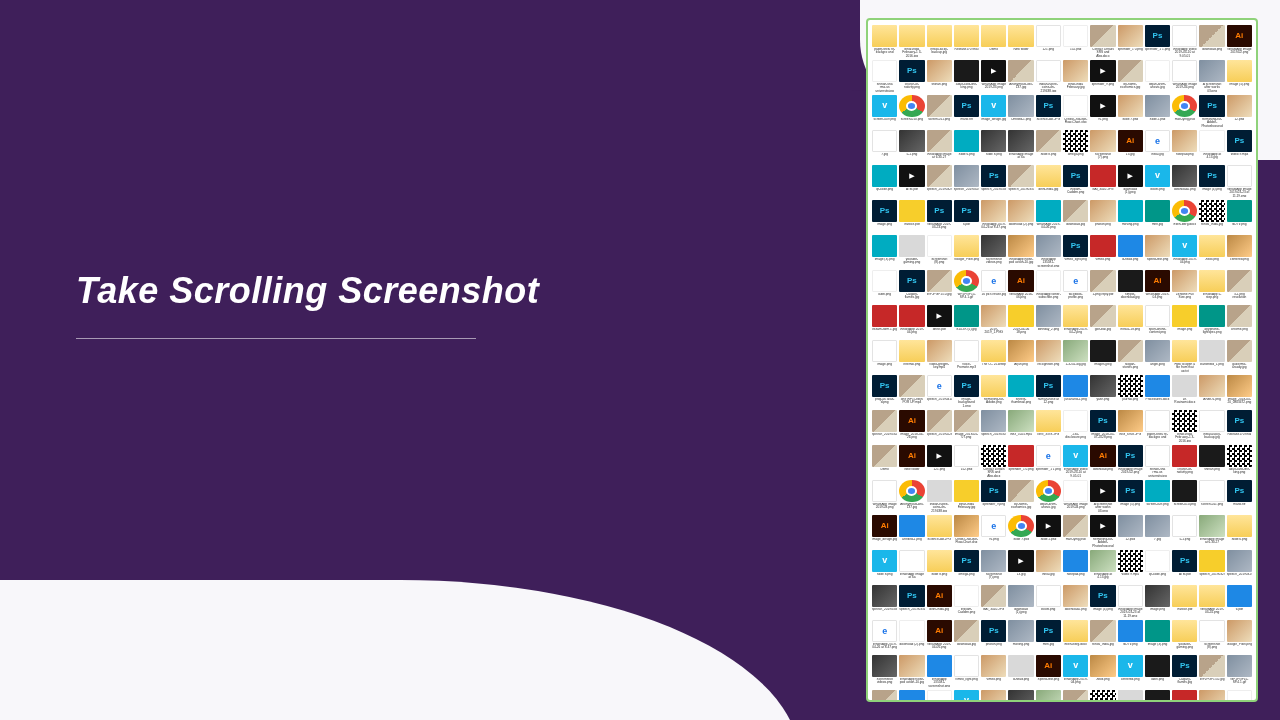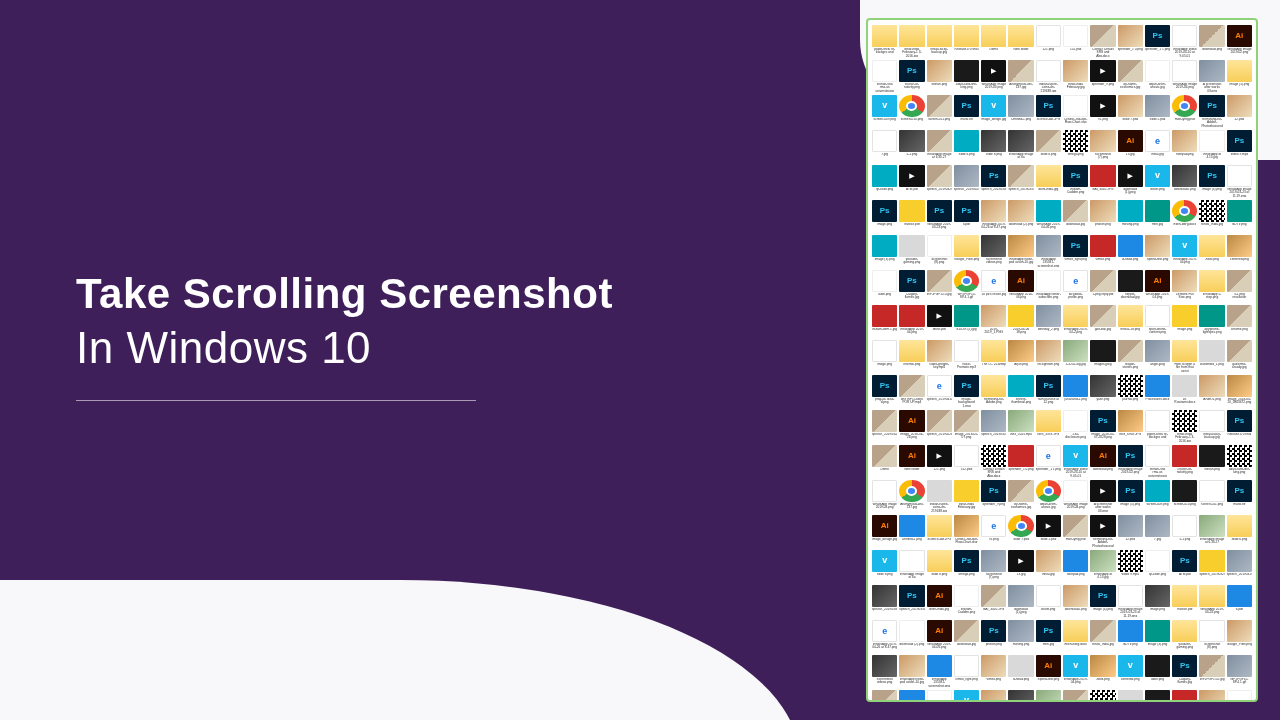--- a/index.html
+++ b/index.html
@@ -36,24 +36,25 @@
   }
 
   
   .title-block {
     position: absolute;
     top: 272px;
     left: 76px;
     color: #fff;
   }
   .title-block h1 {
-    font-size: 42px;
+    font-size: 36px;
     font-weight: 800;
     letter-spacing: .5px;
     line-height: 1.05;
+    font-style: italic;
   }
   .title-block h2 {
     font-size: 44px;
     font-weight: 300;
     letter-spacing: .5px;
     margin-top: 8px;
     line-height: 1.1;
   }
   .title-block .rule {
     margin-top: 28px;
@@ -139,21 +140,20 @@
 </head>
 <body>
 
 <div class="shape"></div>
 <div class="white-top"></div>
 <div class="white-bottom"></div>
 <div class="purple-curve"></div>
 
 <div class="title-block">
   <h1>Take Scrolling Screenshot</h1>
-  <h2>In Windows 10</h2>
   <div class="rule"></div>
 </div>
 
 <div class="panel">
   <div class="grid" id="grid">
       <div class="item">
         <div class="thumb folder"></div>
         <div class="lbl">paper-textu re-backgro und</div>
       </div>
       <div class="item">

